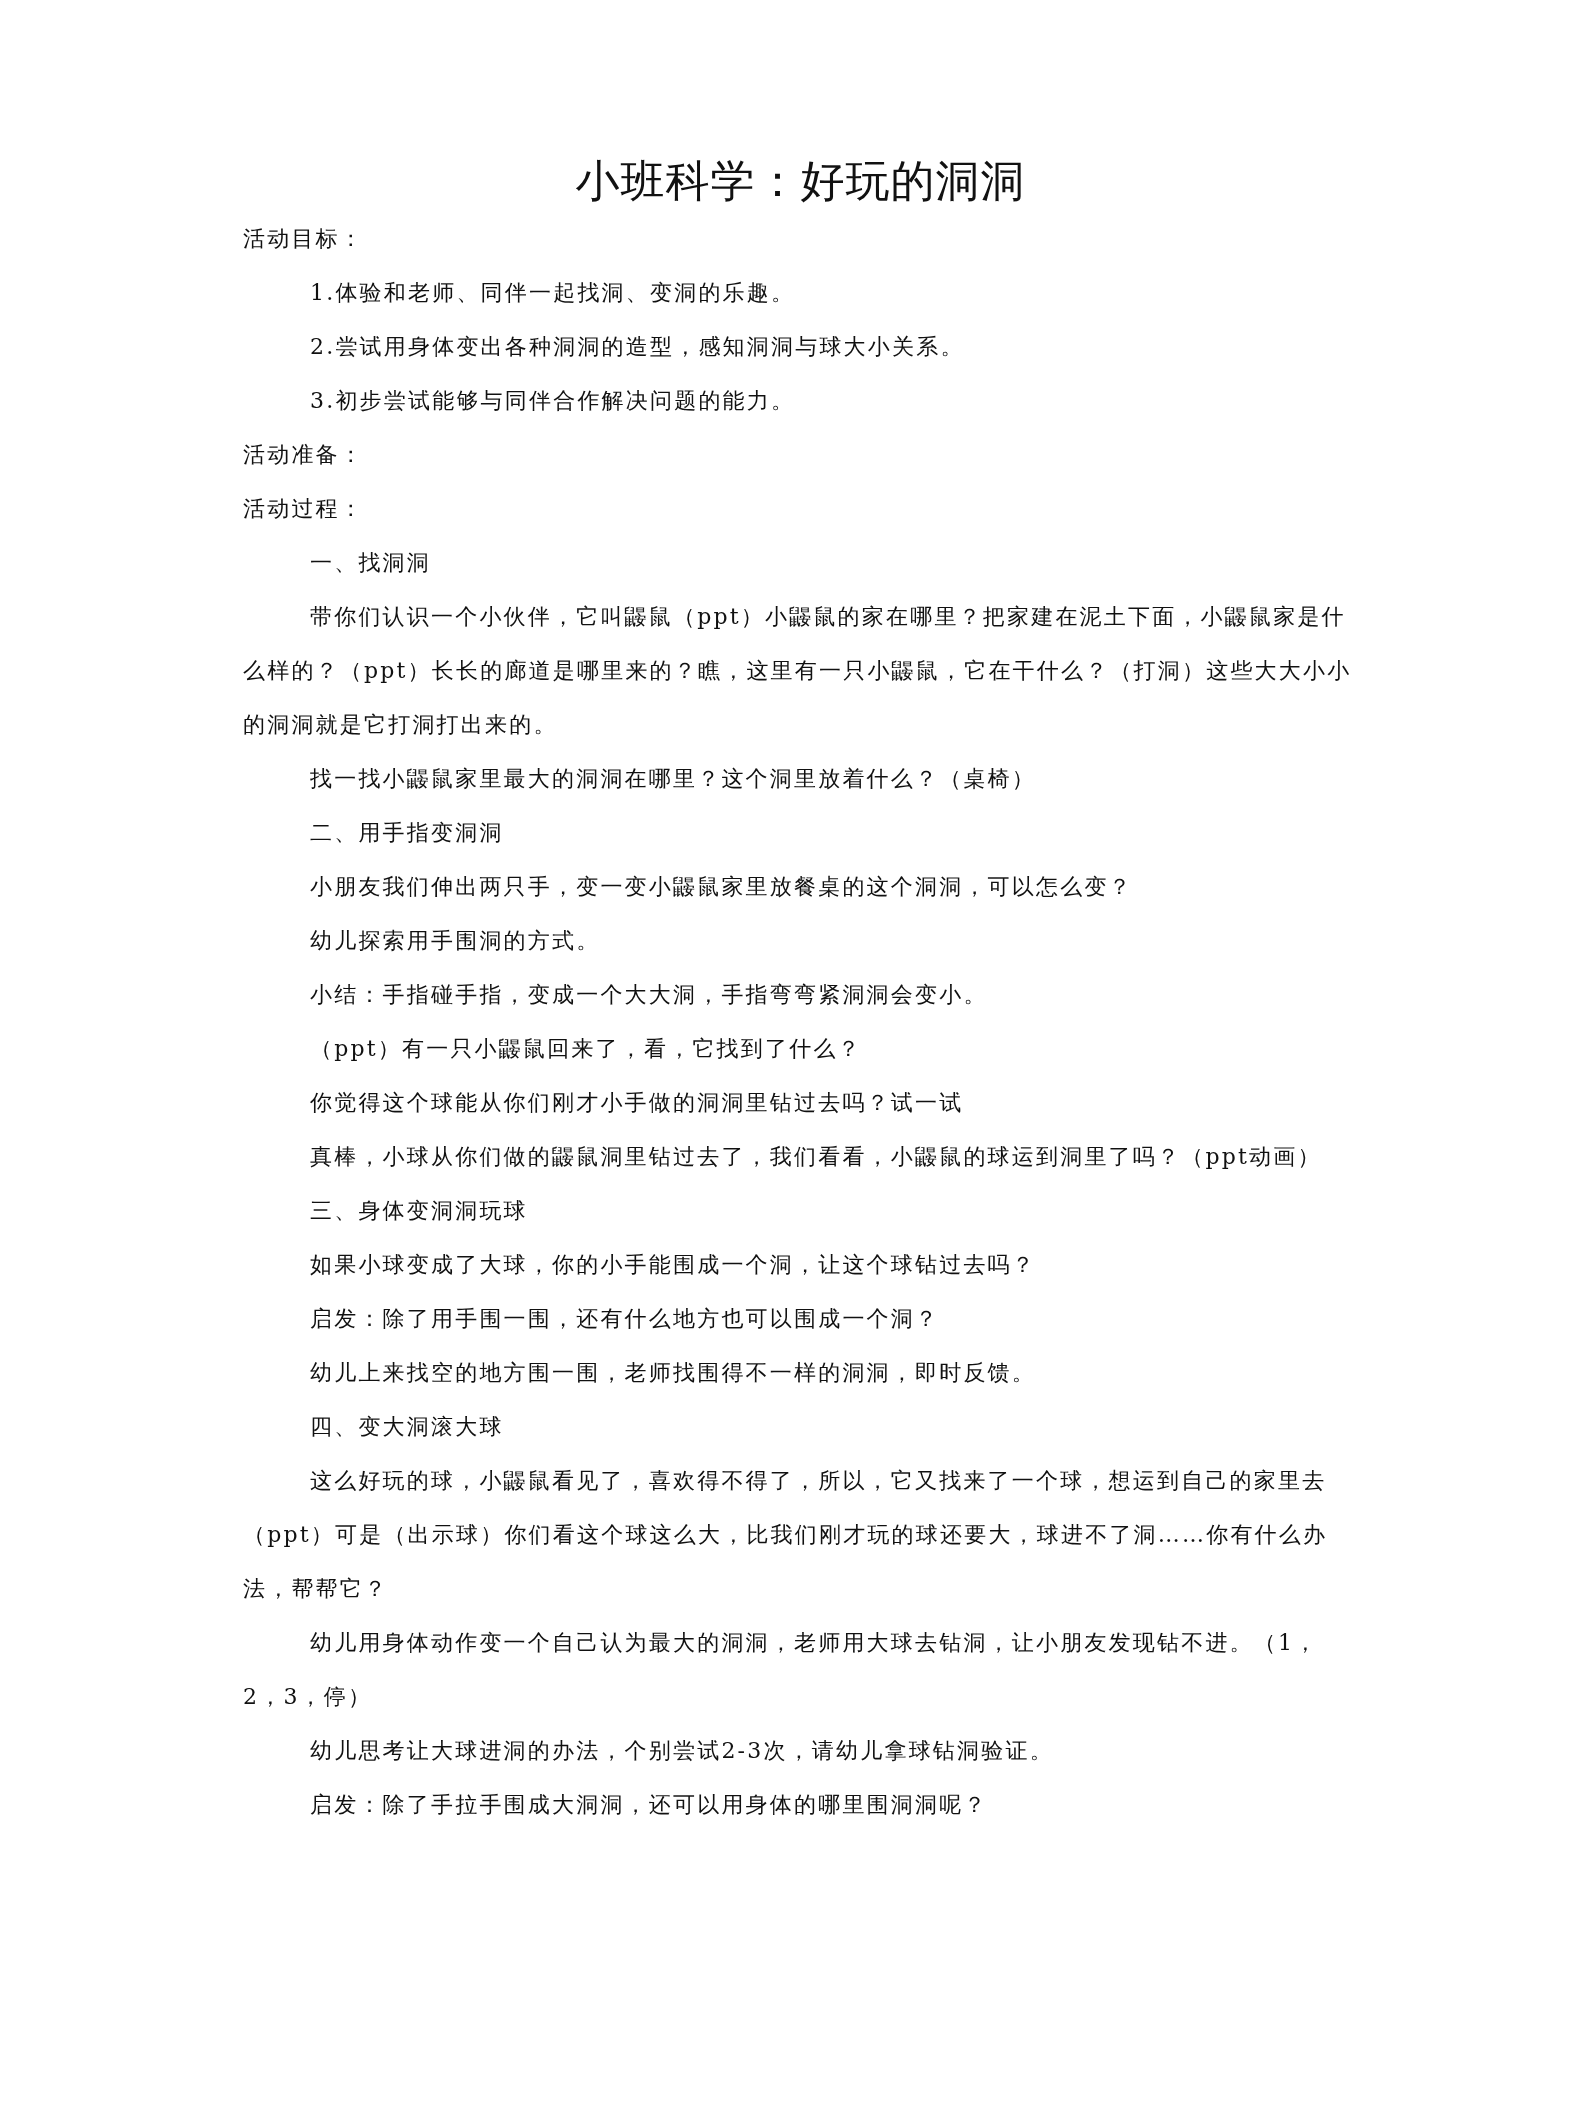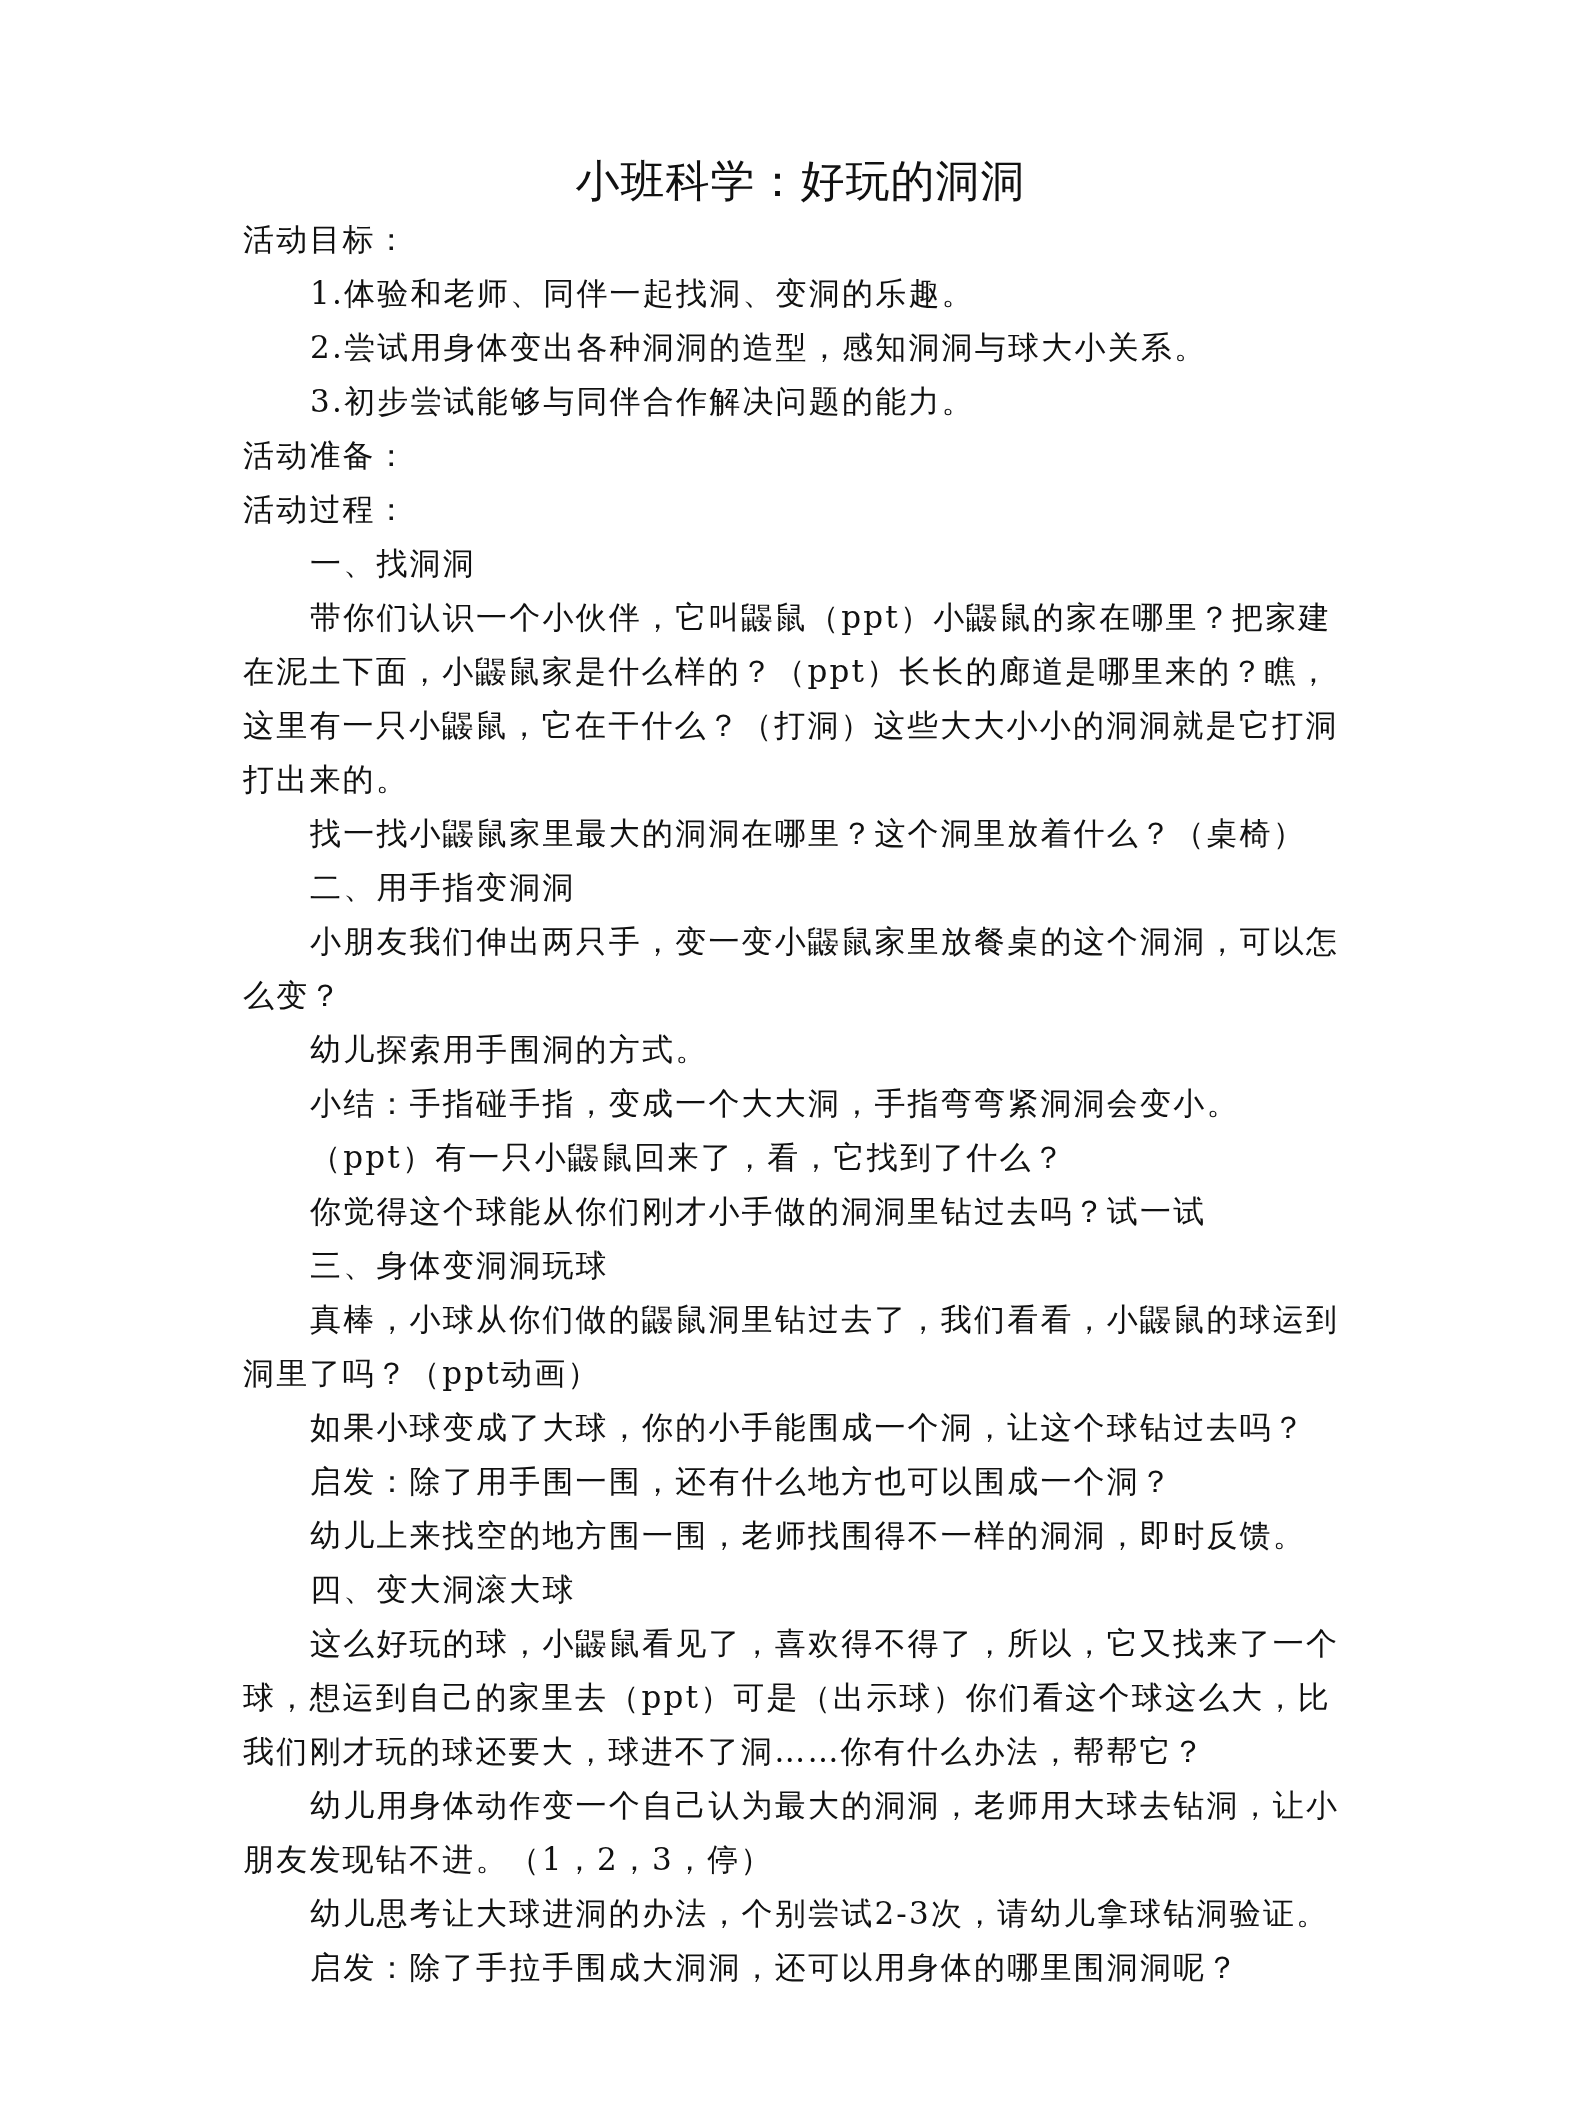--- a/index.html
+++ b/index.html
@@ -8,21 +8,21 @@
     font-family: "DejaVu Serif", "Liberation Serif", serif;
     color: #111111;
   }
   .page { position: absolute; left: 243px; top: 150px; width: 1115px; }
   .title {
     font-family: "DejaVu Sans", "Liberation Sans", sans-serif;
     font-size: 44px; text-align: center; margin: 0 0 0 0;
     height: 62px; line-height: 62px; font-weight: normal; letter-spacing: 1px;
   }
   .line {
-    font-size: 31px; line-height: 54px; margin: 0; letter-spacing: 2.2px;
+    font-size: 22px; line-height: 54px; margin: 0; letter-spacing: 2.2px;
     white-space: normal; word-break: break-all;
   }
   .heading { padding-left: 0; }
   .indent { text-indent: 67px; }
   .ind-block { padding-left: 67px; }
 </style>
 </head>
 <body>
 
 <div class="page">
@@ -38,22 +38,22 @@
   <p class="line heading">活动过程：</p>
   <p class="line indent">一、找洞洞</p>
   <p class="line indent">带你们认识一个小伙伴，它叫鼹鼠（ppt）小鼹鼠的家在哪里？把家建在泥土下面，小鼹鼠家是什么样的？（ppt）长长的廊道是哪里来的？瞧，这里有一只小鼹鼠，它在干什么？（打洞）这些大大小小的洞洞就是它打洞打出来的。</p>
   <p class="line indent">找一找小鼹鼠家里最大的洞洞在哪里？这个洞里放着什么？（桌椅）</p>
   <p class="line indent">二、用手指变洞洞</p>
   <p class="line indent">小朋友我们伸出两只手，变一变小鼹鼠家里放餐桌的这个洞洞，可以怎么变？</p>
   <p class="line indent">幼儿探索用手围洞的方式。</p>
   <p class="line indent">小结：手指碰手指，变成一个大大洞，手指弯弯紧洞洞会变小。</p>
   <p class="line indent">（ppt）有一只小鼹鼠回来了，看，它找到了什么？</p>
   <p class="line indent">你觉得这个球能从你们刚才小手做的洞洞里钻过去吗？试一试</p>
+  <p class="line indent">真棒，小球从你们做的鼹鼠洞里钻过去了，我们看看，小鼹鼠的球运到洞里了吗？（ppt动画）</p>
   <p class="line indent">三、身体变洞洞玩球</p>
-  <p class="line indent">真棒，小球从你们做的鼹鼠洞里钻过去了，我们看看，小鼹鼠的球运到洞里了吗？（ppt动画）</p>
   <p class="line indent">如果小球变成了大球，你的小手能围成一个洞，让这个球钻过去吗？</p>
   <p class="line indent">启发：除了用手围一围，还有什么地方也可以围成一个洞？</p>
   <p class="line indent">幼儿上来找空的地方围一围，老师找围得不一样的洞洞，即时反馈。</p>
   <p class="line indent">四、变大洞滚大球</p>
   <p class="line indent">这么好玩的球，小鼹鼠看见了，喜欢得不得了，所以，它又找来了一个球，想运到自己的家里去（ppt）可是（出示球）你们看这个球这么大，比我们刚才玩的球还要大，球进不了洞……你有什么办法，帮帮它？</p>
   <p class="line indent">幼儿用身体动作变一个自己认为最大的洞洞，老师用大球去钻洞，让小朋友发现钻不进。（1，2，3，停）</p>
   <p class="line indent">幼儿思考让大球进洞的办法，个别尝试2-3次，请幼儿拿球钻洞验证。</p>
   <p class="line indent">启发：除了手拉手围成大洞洞，还可以用身体的哪里围洞洞呢？</p>
 </div>
 

